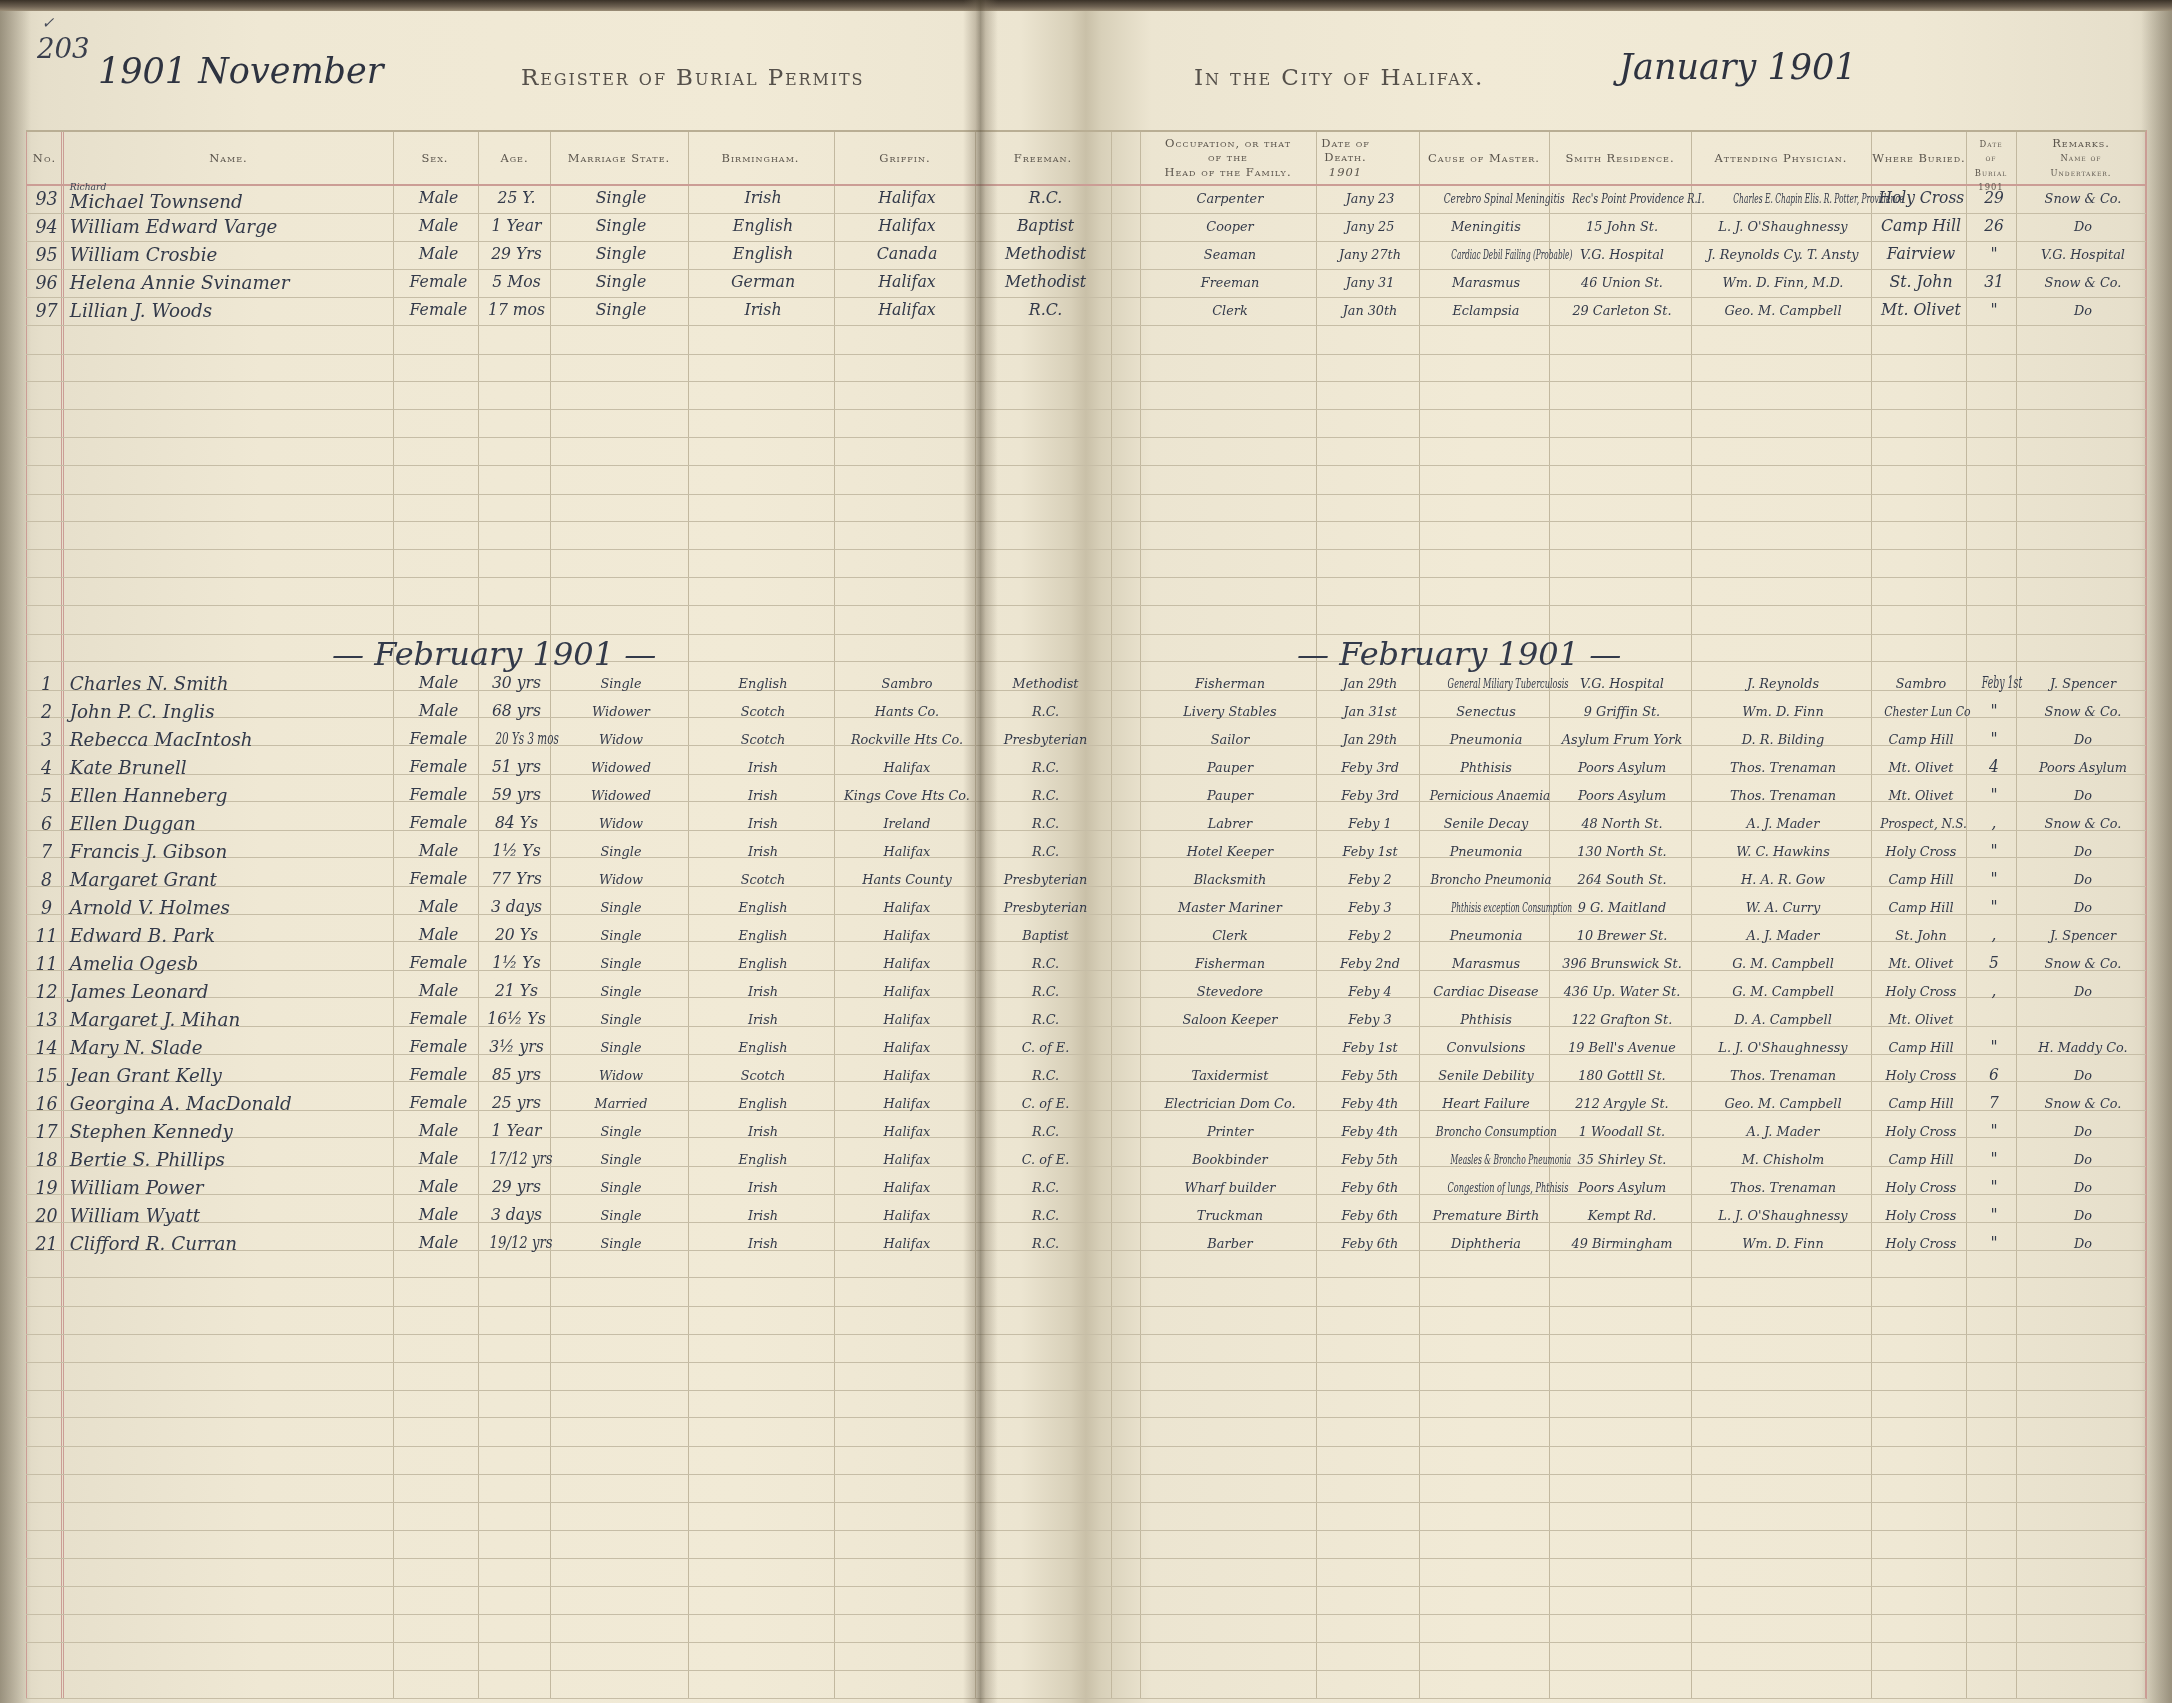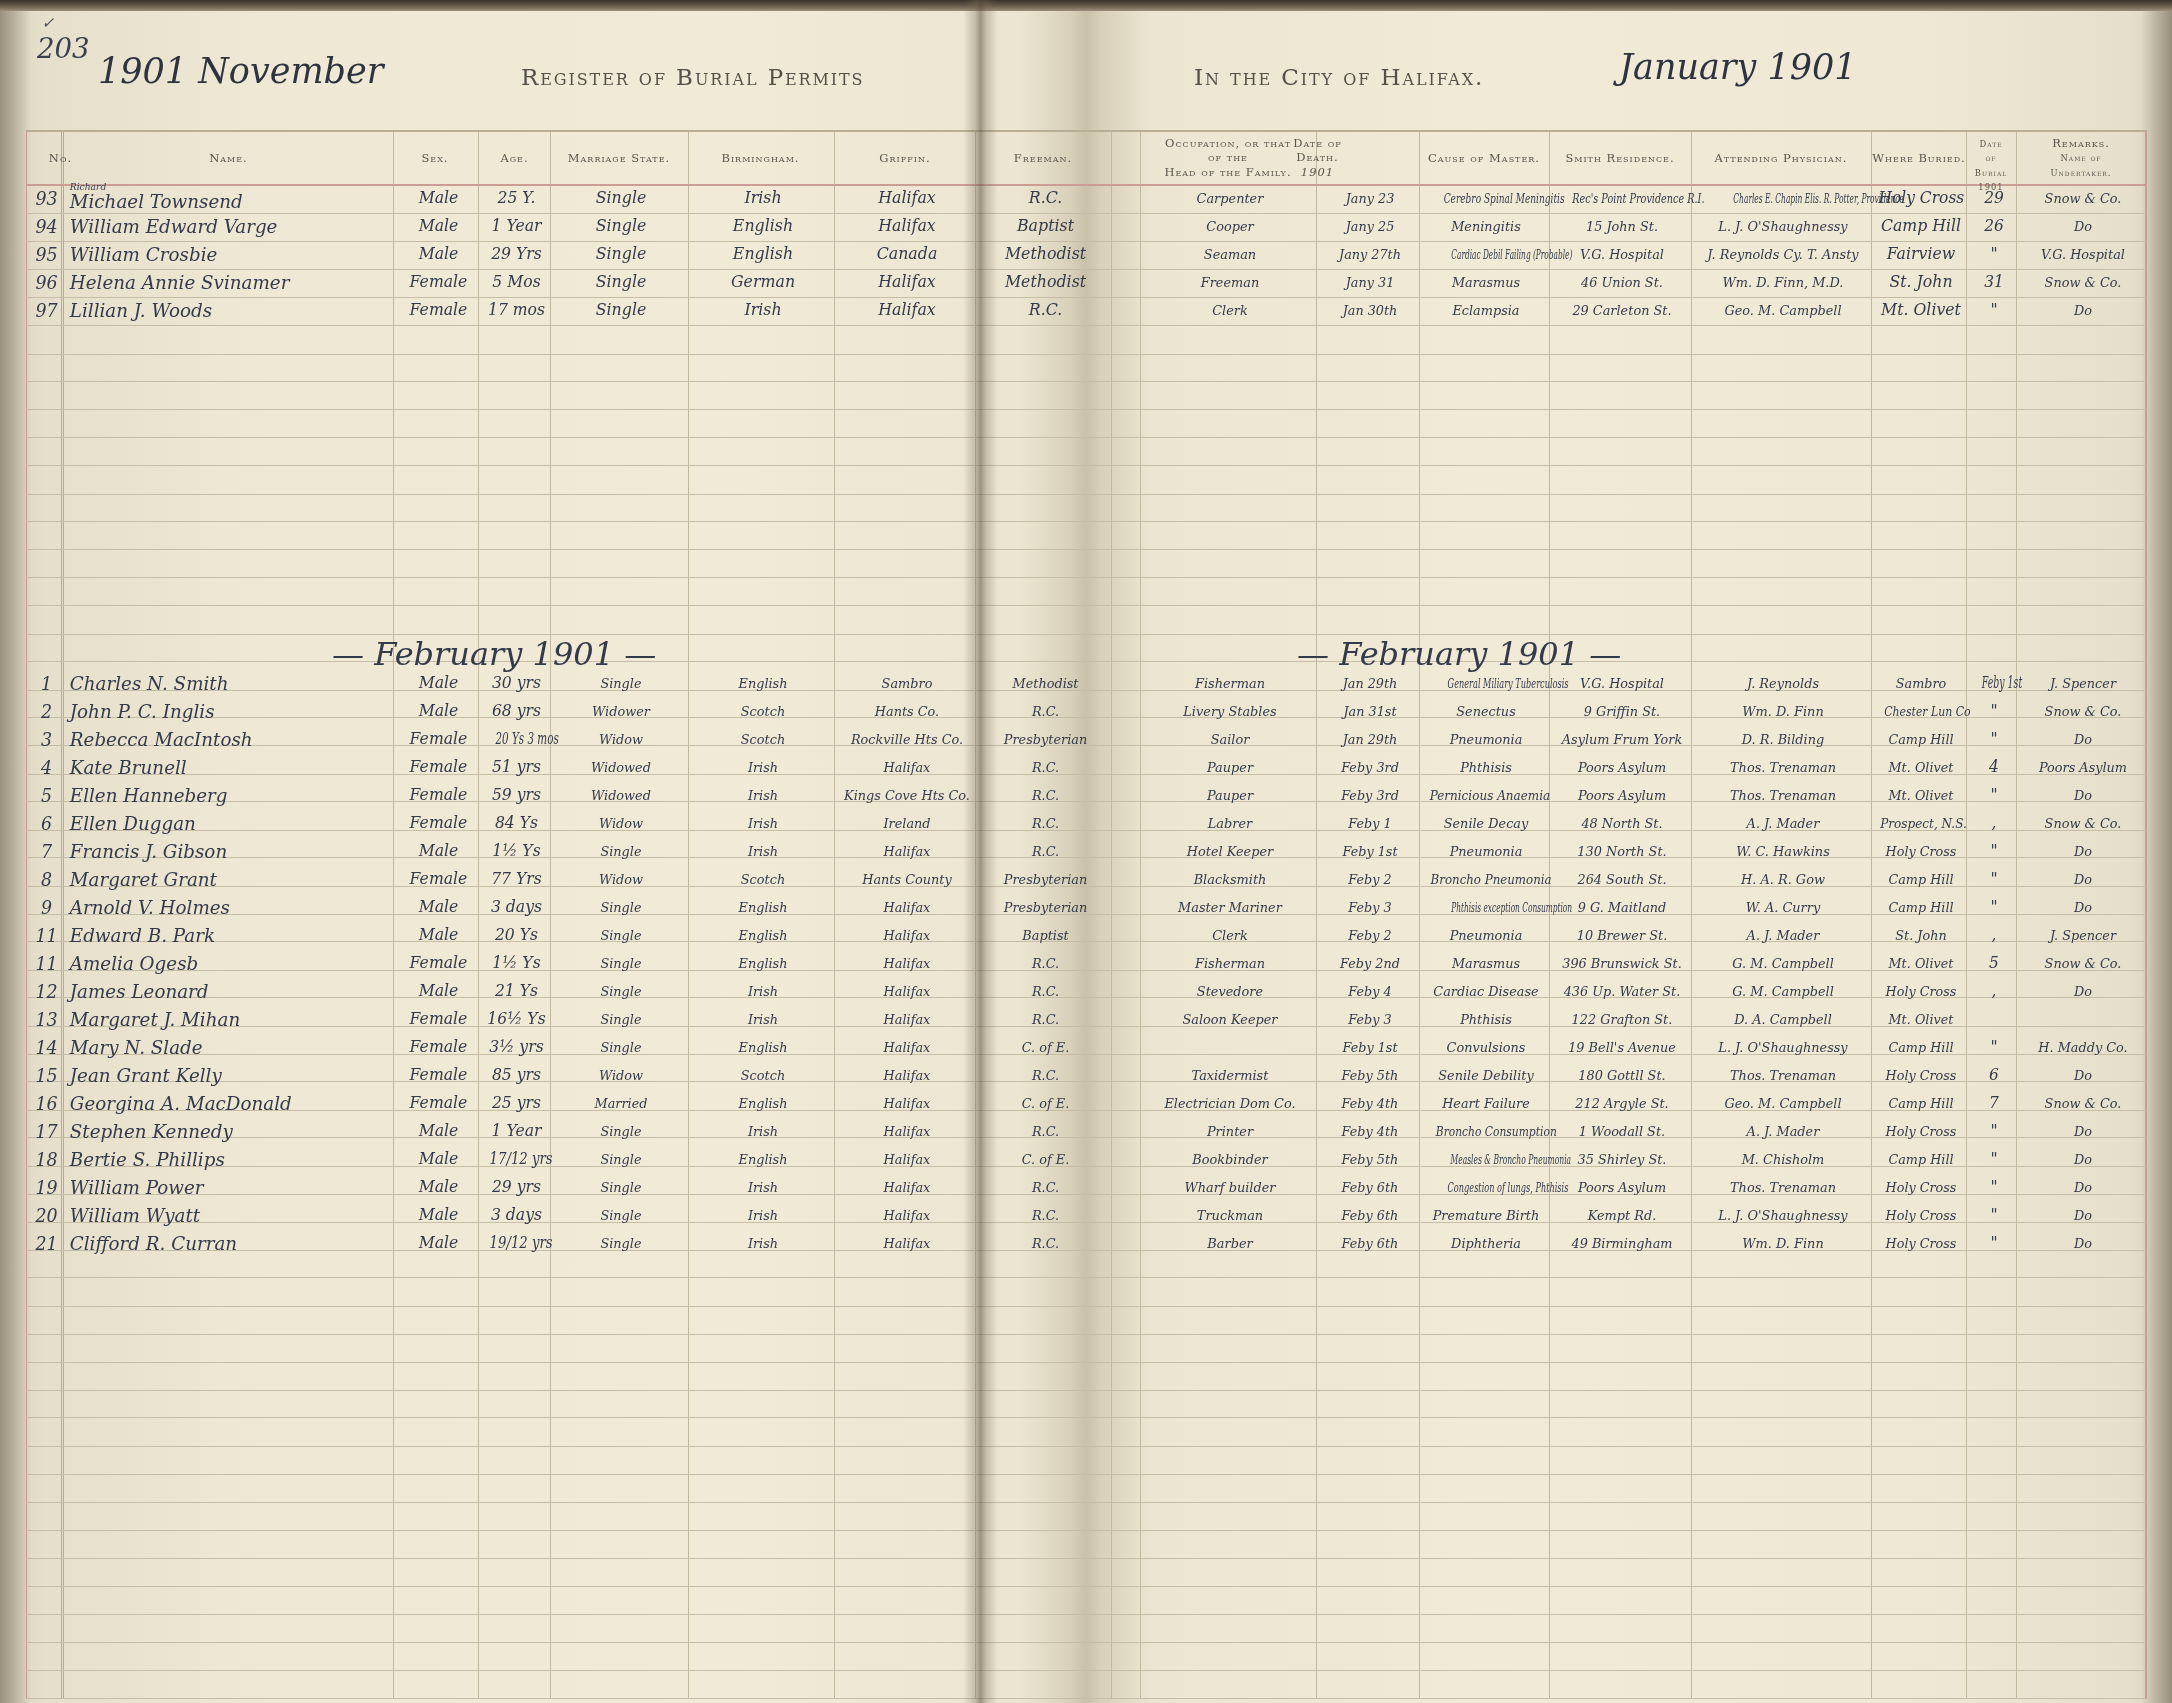--- a/index.html
+++ b/index.html
@@ -247,30 +247,30 @@
       <div class="rowline" style="top: 1372px;"></div>
       <div class="rowline" style="top: 1400px;"></div>
       <div class="rowline" style="top: 1428px;"></div>
       <div class="rowline" style="top: 1456px;"></div>
       <div class="rowline" style="top: 1484px;"></div>
       <div class="rowline" style="top: 1512px;"></div>
       <div class="rowline" style="top: 1540px;"></div>
       <div class="rowline" style="top: 1568px;"></div>
       <div class="rowline hdr-rule-top" style="top: 0px;"></div>
       <div class="rowline hdr-rule-bot" style="top: 54px;"></div>
-      <div class="colhead" style="left: 16px; width: 37px; top: 21.4px;">No.</div>
+      <div class="colhead" style="left: 0px; width: 37px; top: 21.4px;">No.</div>
       <div class="colhead" style="left: 37px; width: 331px; top: 21.4px;">Name.</div>
       <div class="colhead" style="left: 367px; width: 84px; top: 21.4px;">Sex.</div>
       <div class="colhead" style="left: 452px; width: 73px; top: 21.4px;">Age.</div>
       <div class="colhead" style="left: 524px; width: 138px; top: 21.4px;">Marriage State.</div>
       <div class="colhead" style="left: 662px; width: 145px; top: 21.4px;">Birmingham.</div>
       <div class="colhead" style="left: 808px; width: 142px; top: 21.4px;">Griffin.</div>
       <div class="colhead" style="left: 949px; width: 136px; top: 21.4px;">Freeman.</div>
       <div class="colhead" style="left: 1114px; width: 176px; top: 6.1px;">Occupation, or that<br>of the<br>Head of the Family.</div>
-      <div class="colhead" style="left: 1222px; width: 103px; top: 6.1px; padding-left: 18px;">Date of<br>Death.<br><span style="font-style:italic">1901</span></div>
+      <div class="colhead" style="left: 1250px; width: 103px; top: 6.1px; padding-left: 18px;">Date of<br>Death.<br><span style="font-style:italic">1901</span></div>
       <div class="colhead" style="left: 1393px; width: 130px; top: 21.4px;">Cause of Master.</div>
       <div class="colhead" style="left: 1523px; width: 142px; top: 21.4px;">Smith Residence.</div>
       <div class="colhead" style="left: 1665px; width: 180px; top: 21.4px;">Attending Physician.</div>
       <div class="colhead" style="left: 1845px; width: 96px; top: 21.4px;">Where Buried.</div>
       <div class="colhead" style="left: 1940px; width: 50px; top: 6.1px;"><span style="font-size:8.4px">Date<br>of<br>Burial<br>1901</span></div>
       <div class="colhead" style="left: 1990px; width: 130px; top: 6.1px;">Remarks.<br><span style="font-size:8.4px">Name of<br>Undertaker.</span></div>
       <div class="cell c-lg" style="left: 6.1px; width: 29px; top: 58px; text-align: center; white-space: nowrap; display: inline-block; transform: scaleX(0.947368); transform-origin: center center;">93</div>
       <div class="cell c-lg" style="left: 43px; width: 323px; top: 52px; text-align: left; white-space: nowrap; display: inline-block; transform: scaleX(0.995261); transform-origin: center center;"><span class="tiny-note">Richard</span>Michael Townsend</div>
       <div class="cell c-md" style="left: 374px; width: 77px; top: 58px; text-align: center; white-space: nowrap; display: inline-block; transform: scaleX(0.98); transform-origin: center center;">Male</div>
       <div class="cell c-md" style="left: 458px; width: 65px; top: 58px; text-align: center; white-space: nowrap; display: inline-block; transform: scaleX(0.976471); transform-origin: center center;">25 Y.</div>

